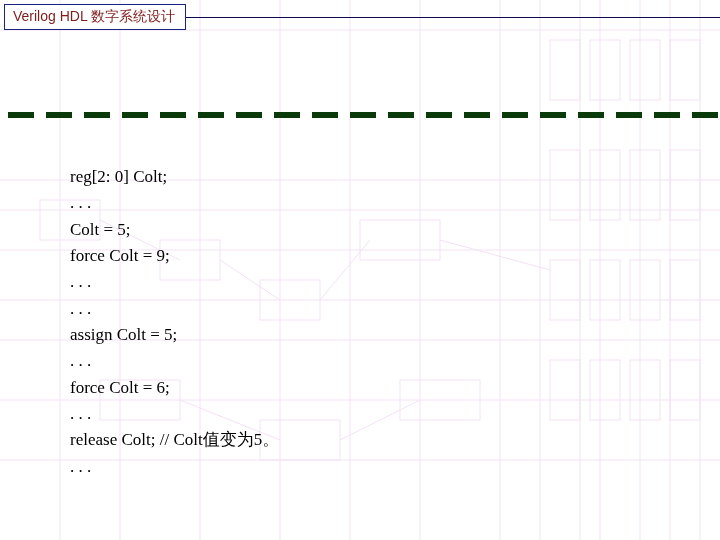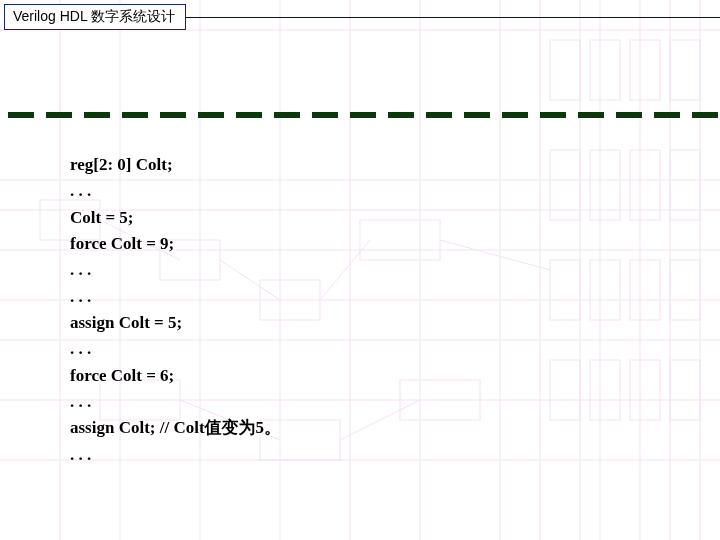--- a/index.html
+++ b/index.html
@@ -24,21 +24,21 @@
   }
   .header-box {
     position: absolute;
     top: 4px;
     left: 4px;
     border: 1.5px solid #1a237e;
     padding: 3px 10px 3px 8px;
     background: #fff;
     font-family: Arial, "Microsoft YaHei", sans-serif;
     font-size: 14px;
-    color: #000000;
+    color: #7f1d1d;
     z-index: 10;
   }
   .top-rule {
     position: absolute;
     top: 17px;
     left: 170px;
     right: 0;
     height: 0;
     border-top: 1px solid #0a0a4a;
     z-index: 5;
@@ -53,24 +53,24 @@
     gap: 12px;
     z-index: 5;
   }
   .dashed-sep span {
     flex: 0 0 26px;
     height: 6px;
     background: #0a3a0a;
   }
   .code-block {
     position: absolute;
-    top: 152px;
+    top: 164px;
     left: 70px;
     font-family: "Times New Roman", "SimSun", serif;
-    font-weight: bold;
+    font-weight: normal;
     font-size: 17px;
     line-height: 1.55;
     color: #000;
     z-index: 8;
   }
   .code-line { white-space: pre; }
 </style>
 </head>
 <body>
 
@@ -161,15 +161,15 @@
   <div class="code-line">reg[2: 0] Colt;</div>
   <div class="code-line">. . .</div>
   <div class="code-line">Colt = 5;</div>
   <div class="code-line">force Colt = 9;</div>
   <div class="code-line">. . .</div>
   <div class="code-line">. . .</div>
   <div class="code-line">assign Colt = 5;</div>
   <div class="code-line">. . .</div>
   <div class="code-line">force Colt = 6;</div>
   <div class="code-line">. . .</div>
-  <div class="code-line">assign Colt; // Colt值变为5。</div>
+  <div class="code-line">release Colt; // Colt值变为5。</div>
   <div class="code-line">. . .</div>
 </div>
 
 </body></html>

